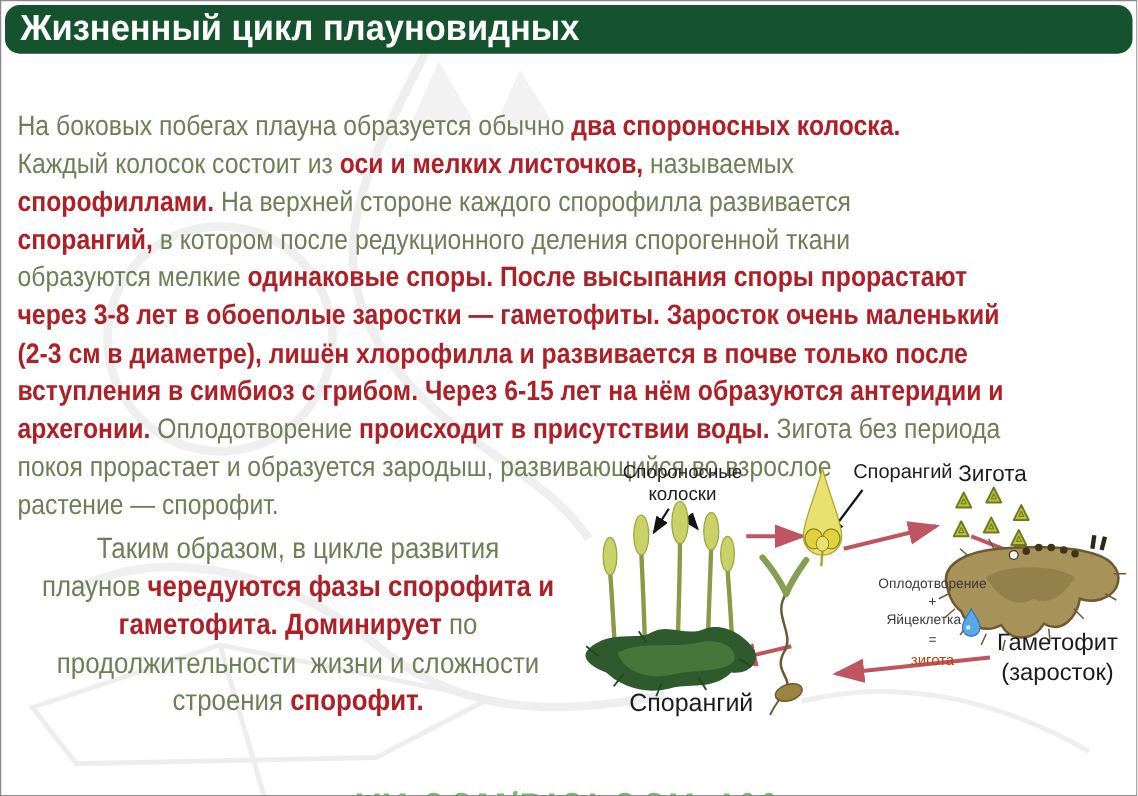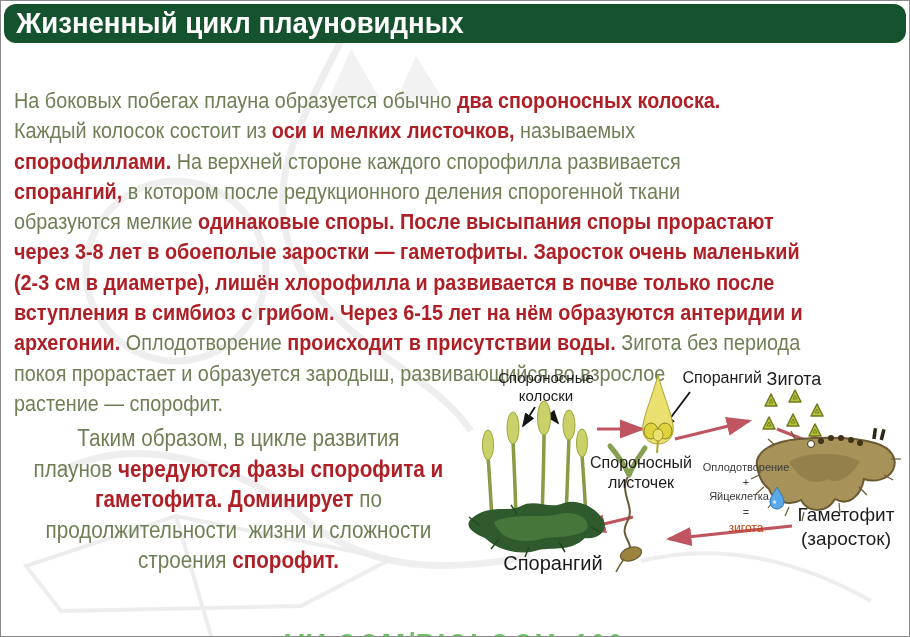--- a/index.html
+++ b/index.html
@@ -220,22 +220,20 @@
       <g>
         <path d="M318,120 C315,126 311,130 311,135 a7,7 0 0 0 14,0 C325,130 321,126 318,120 Z" fill="#5aa8e8" stroke="#2b79b8" stroke-width="1"></path>
         <circle cx="315.5" cy="135" r="1.8" fill="#cfe9fb"></circle>
       </g>
     </svg>
 
     <div class="dlabel" id="lbl-strobili">Спороносные
 колоски</div>
     <div class="dlabel" id="lbl-sporangium">Спорангий</div>
     <div class="dlabel" id="lbl-spores">Зигота</div>
-    <div class="dlabel" id="lbl-sporophyll">Спороносный
-листочек</div>
     <div class="dlabel" id="lbl-sperm">Оплодотворение</div>
     <div class="dlabel" id="lbl-plus">+</div>
     <div class="dlabel" id="lbl-egg">Яйцеклетка</div>
     <div class="dlabel" id="lbl-equals">=</div>
     <div class="dlabel" id="lbl-zygote">зигота</div>
     <div class="dlabel" id="lbl-gametophyte">Гаметофит
 (заросток)</div>
     <div class="dlabel" id="lbl-sporophyte">Спорангий</div>
   </div>
 

